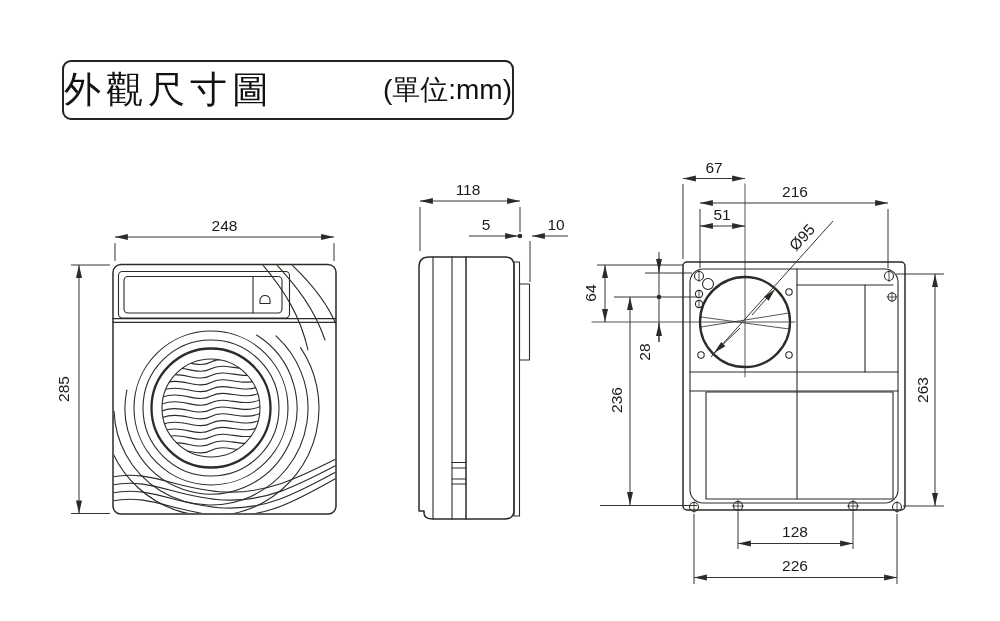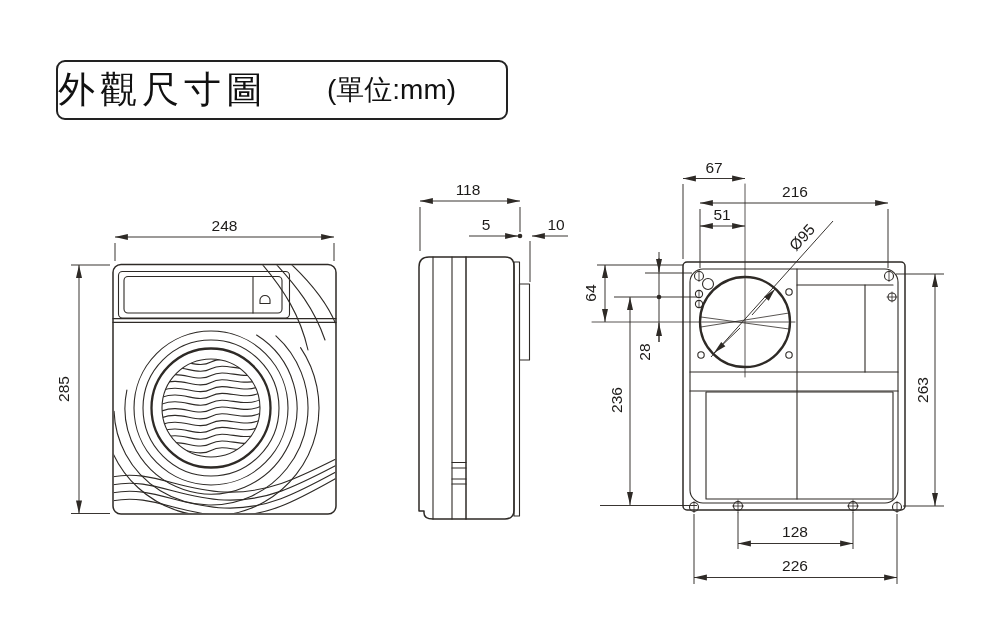--- a/index.html
+++ b/index.html
@@ -1,21 +1,21 @@
 <!DOCTYPE html>
 <html style="--line: #2e2a26; --text: #1d1b19; --bg: #ffffff;"><head>
 <meta charset="utf-8">
 <style>
   :root { --line:#2e2a26; --text:#1d1b19; --bg:#ffffff; }
   html,body { margin:0; padding:0; background:var(--bg); }
   .stage { position:relative; width:1000px; height:621px; background:var(--bg);
            overflow:hidden; font-family:"Liberation Sans", sans-serif; }
-  .titlebox { position:absolute; left:56px; top:60px; width:452px; height:60px;
+  .titlebox { position:absolute; left:62px; top:60px; width:452px; height:60px;
               border:2.5px solid #222; border-radius:9px; box-sizing:border-box;
-              display:flex; align-items:center; justify-content:flex-start; gap:12px;
+              display:flex; align-items:center; justify-content:space-between; gap:12px;
               background:var(--bg); }
   .title-main { font-size:37px; color:#111; letter-spacing:5px; white-space:nowrap; }
   .title-unit { font-size:28px; color:#111; white-space:nowrap;margin-left:47px; }
   svg.draw { position:absolute; left:0; top:0; }
   .ln   { fill:none; stroke:var(--line); stroke-width:1.1; stroke-linecap:round; stroke-linejoin:round; }
   .ln-thick { stroke-width:1.5; }
   .ln-bold  { stroke-width:2.3; }
   .ln-thin  { stroke-width:0.8; }
   .dim  { fill:none; stroke:var(--line); stroke-width:0.95; }
   .dim-text { fill:var(--text); font-size:15.5px; stroke:none; text-anchor:middle; }

